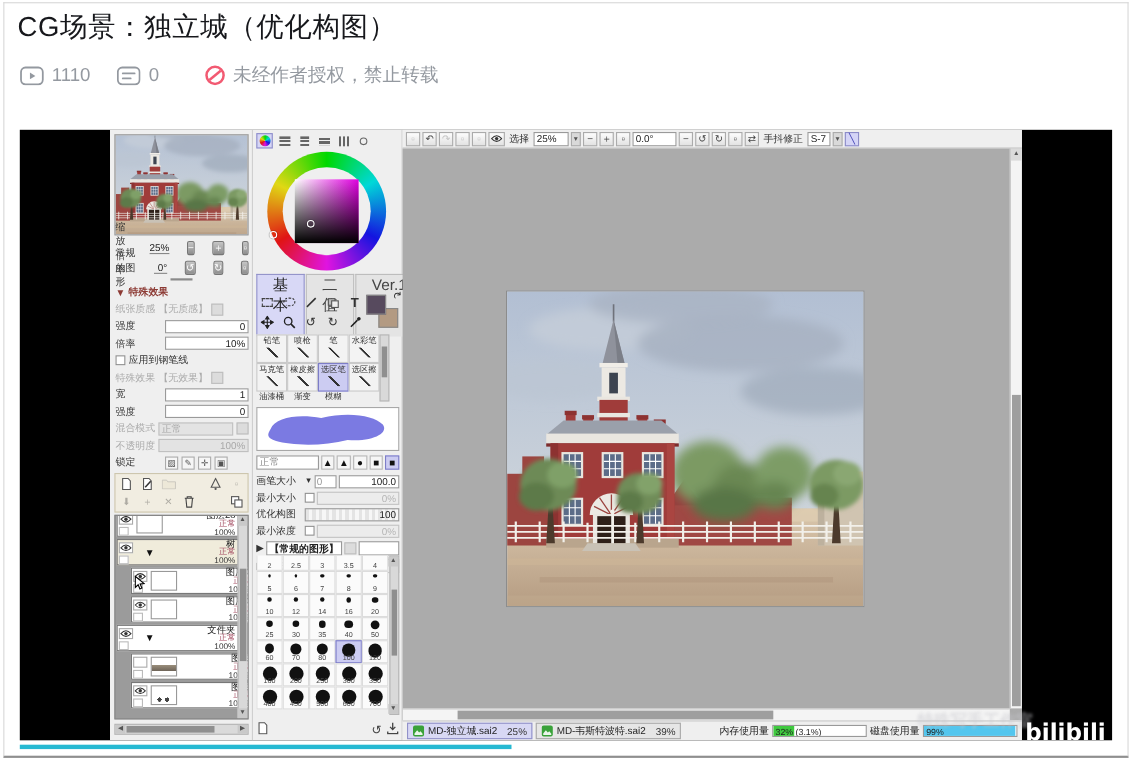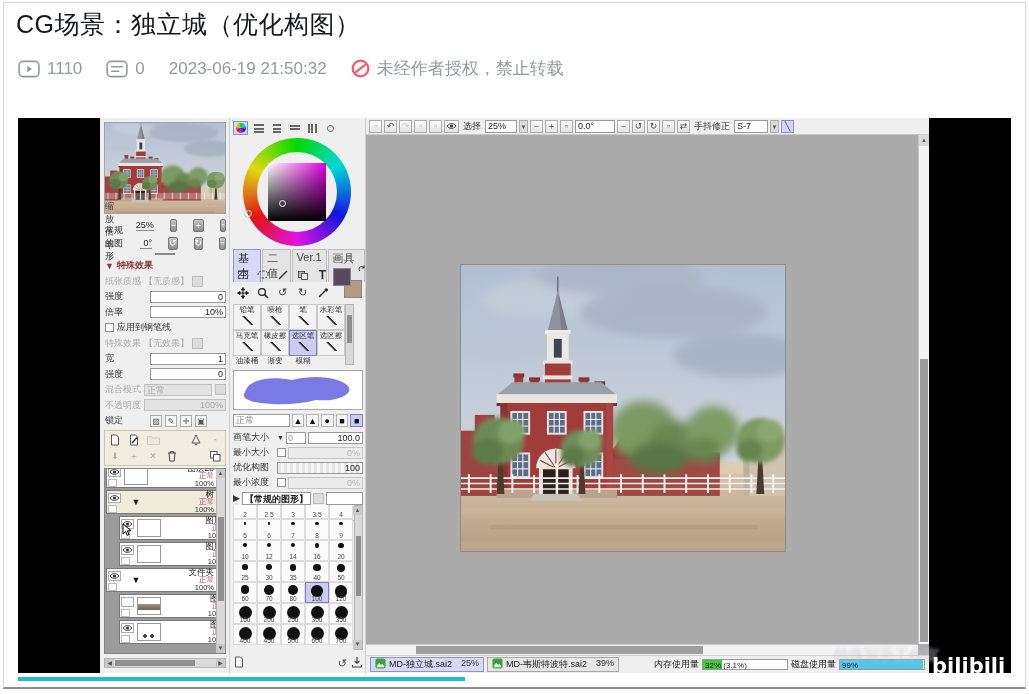--- a/index.html
+++ b/index.html
@@ -71,21 +71,21 @@
 .cmrow{position:absolute;left:3px;top:3px;display:flex;gap:3px}
 .cmbtn{width:15px;height:14px;border:1px solid transparent;display:flex;align-items:center;justify-content:center}
 .cmbtn.act{background:#d6d6f6;border-color:#8d8dc9}
 .cmwheel{width:10px;height:10px;border-radius:50%;background:conic-gradient(#00d800,#00d8d8,#1414e0,#e014e0,#e01414,#e0d814,#00d800)}
 .cmbars{width:10px;height:9px;background:repeating-linear-gradient(#666 0 2px,transparent 2px 3.5px)}
 .wheel{position:absolute;left:13px;top:20px;width:108px;height:108px;border-radius:50%;background:conic-gradient(#00d800,#00d8d8 16%,#1414e0 33%,#e014e0 50%,#e01414 66%,#e0d814 83%,#00d800)}
 .hole{position:absolute;left:14px;top:14px;width:80px;height:80px;border-radius:50%;background:#efefef}
 .svsq{position:absolute;left:25px;top:25px;width:58px;height:58px;background:linear-gradient(to bottom,rgba(0,0,0,0),#000),linear-gradient(to right,#fff,#e000e0)}
 .pick{position:absolute;width:7px;height:7px;border:1.4px solid #fff;border-radius:50%;box-shadow:0 0 1px #000}
 .ptabs{position:absolute;left:3px;top:131px;display:flex;gap:1px}
-.ptab{padding:1px 4px;border:1px solid #bdbdbd;border-bottom:none;background:#e4e4e4;color:#444;font-size:11px}
+.ptab{padding:1px 14px;border:1px solid #bdbdbd;border-bottom:none;background:#e4e4e4;color:#444;font-size:14px}
 .ptab.act{background:#d8d8f6;border-color:#9595ca;color:#222}
 .tools{position:absolute;left:3px;top:148px;width:97px;display:grid;grid-template-columns:repeat(5,19px);grid-auto-rows:17px;gap:1px}
 .tool{display:flex;align-items:center;justify-content:center;font-size:11px;color:#333}
 .rectsel{width:10px;height:8px;border:1px dashed #444}
 .sw{position:absolute;left:103px;top:148px;width:32px;height:36px}
 .swb{position:absolute;width:18px;height:18px;border:1px solid #888}
 .swarrow{position:absolute;right:-1px;top:-3px;font-size:10px;color:#333;transform:rotate(-50deg)}
 .bgrid{position:absolute;left:3px;top:186px;width:136px;display:grid;grid-template-columns:repeat(4,28px);grid-auto-rows:26px}
 .bcell{border:1px solid #c9c9c9;display:flex;flex-direction:column;align-items:center;padding-top:1px;background:#f3f3f3}
 .bcell.sel{background:#ccccf2;border-color:#7d7dc8}
@@ -129,21 +129,21 @@
 .tdd{width:9px;height:13px;background:#d9d9d9;border:1px solid #ababab;font-size:6px;line-height:12px;text-align:center;color:#555}
 .tlab{color:#333;padding:0 2px;white-space:nowrap}
 .cvarea{position:absolute;left:0;right:0;top:17px;bottom:18px;background:#ababab;overflow:hidden}
 .painting{position:absolute;left:94px;top:129px;width:326px;height:288px;border:1px solid #8c8c8c;background:#c8d0d8}
 .vsb{position:absolute;right:0;top:0;bottom:11px;width:11px;background:#f4f4f4;border-left:1px solid #c6c6c6}
 .vsbthumb{position:absolute;left:1px;right:1px;top:44%;bottom:2px;background:#9e9e9e}
 .vsbbtn{position:absolute;left:0;right:0;height:11px;background:#dadada;font-size:6px;text-align:center;line-height:11px;color:#555}
 .hsb{position:absolute;left:0;right:11px;bottom:0;height:11px;background:#f4f4f4;border-top:1px solid #c6c6c6}
 .hsbthumb{position:absolute;top:1px;bottom:1px;left:9%;width:52%;background:#9e9e9e}
 .cvstatus{position:absolute;left:0;right:0;bottom:0;height:18px;background:#efefef;border-top:1px solid #cfcfcf;display:flex;align-items:center;padding:0 4px;gap:3px}
-.dtab{height:15px;display:flex;align-items:flex-start;gap:3px;padding:0 4px;border:1px solid #a8a8a8;background:#e6e6e6;font-size:9px;color:#222}
+.dtab{height:15px;display:flex;align-items:center;gap:3px;padding:0 4px;border:1px solid #a8a8a8;background:#e6e6e6;font-size:9px;color:#222}
 .dtab.act{background:#d8d8f4;border-color:#9191c9}
 .dzoom{margin-left:6px;color:#333}
 .sbsp{flex:1}
 .sblab{color:#222;white-space:nowrap}
 .sbar{width:86px;height:11px;border:1px solid #999;background:#fff;position:relative;overflow:hidden}
 .sfill{position:absolute;left:0;top:0;bottom:0}
 .sfill.green{background:#3fc93f}
 .sfill.cyan{background:#53c6ee}
 .sval{position:absolute;left:2px;top:1px;font-size:8px;color:#1d1d1d;white-space:nowrap}
 </style>
@@ -364,21 +364,20 @@
     <svg width="22" height="18">
         <use href="#i-play"></use>
       </svg>
     <span>1110</span>
     <span class="stat-gap"></span>
     <svg width="22" height="18">
         <use href="#i-comment"></use>
       </svg>
     <span>0</span>
     <span class="stat-gap"></span>
-    <span>2023-06-19 21:50:32</span>
     <span class="stat-gap"></span>
     <svg width="19" height="19" style="color:#f25a72">
         <use href="#i-ban"></use>
       </svg>
     <span class="notice">未经作者授权，禁止转载</span>
   </div>
 
   <div class="player">
     <div class="sai">
 
@@ -982,21 +981,21 @@
           <span class="tbtn">−</span>
           <span class="tbtn">＋</span>
           <span class="tbtn">▫</span>
           <span class="tfld" style="width:40px">0.0°</span>
           <span class="tbtn">−</span>
           <span class="tbtn">↺</span>
           <span class="tbtn">↻</span>
           <span class="tbtn">▫</span>
           <span class="tbtn">⇄</span>
           <span class="tlab">手抖修正</span>
-          <span class="tfld" style="width:34px">S-7</span>
+          <span class="tfld" style="width:21px">S-7</span>
           <span class="tdd">▼</span>
           <span class="tbtn sel">╲</span>
         </div>
 
         <div class="cvarea">
           <div class="painting">
             <svg width="324" height="286">
                 <use href="#painting"></use>
               </svg>
           </div>

